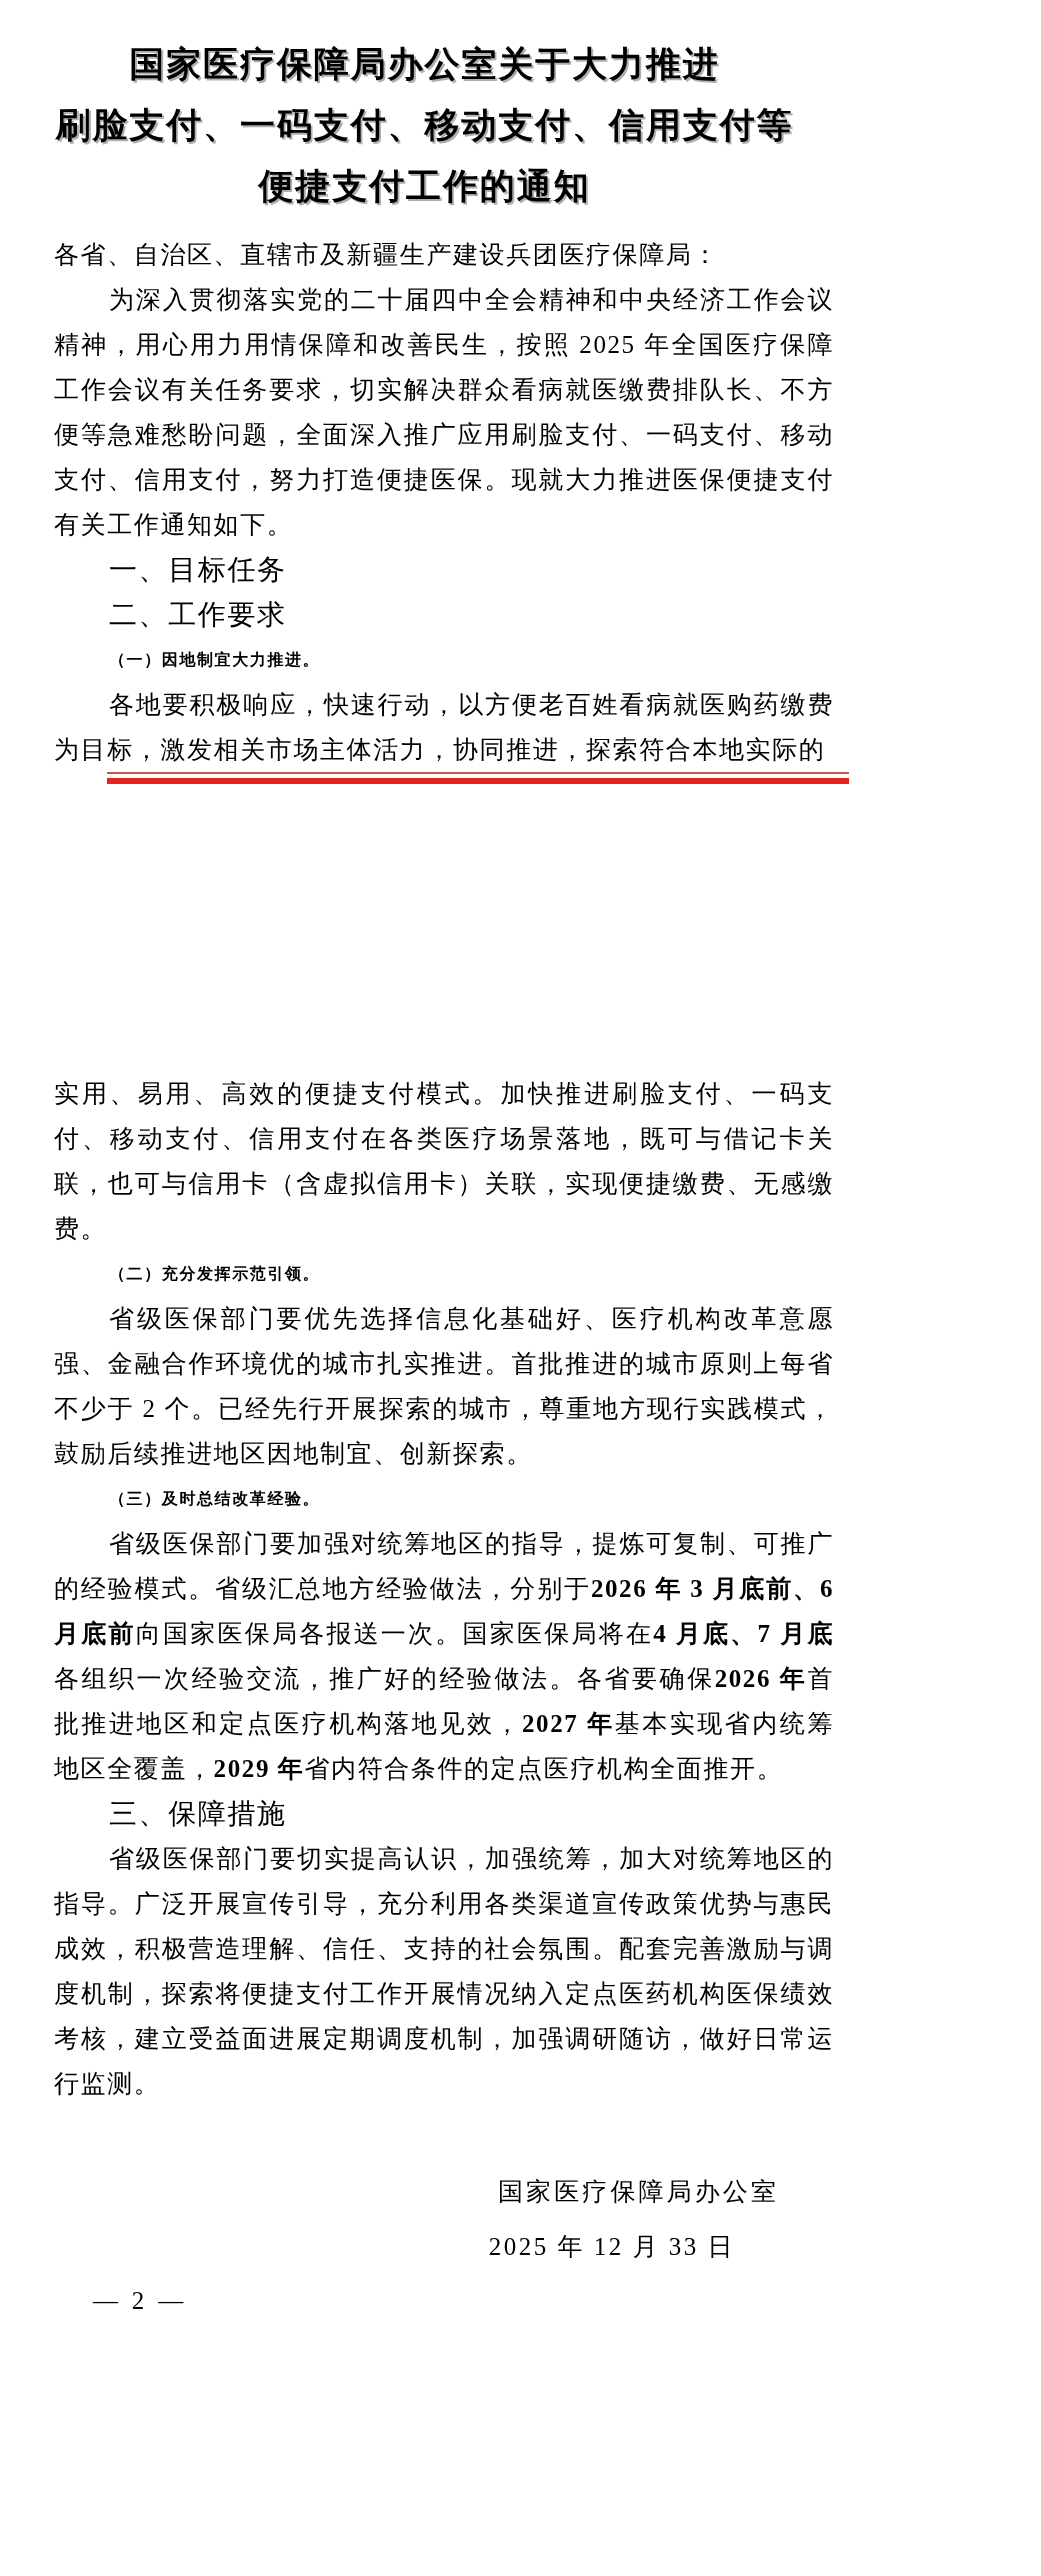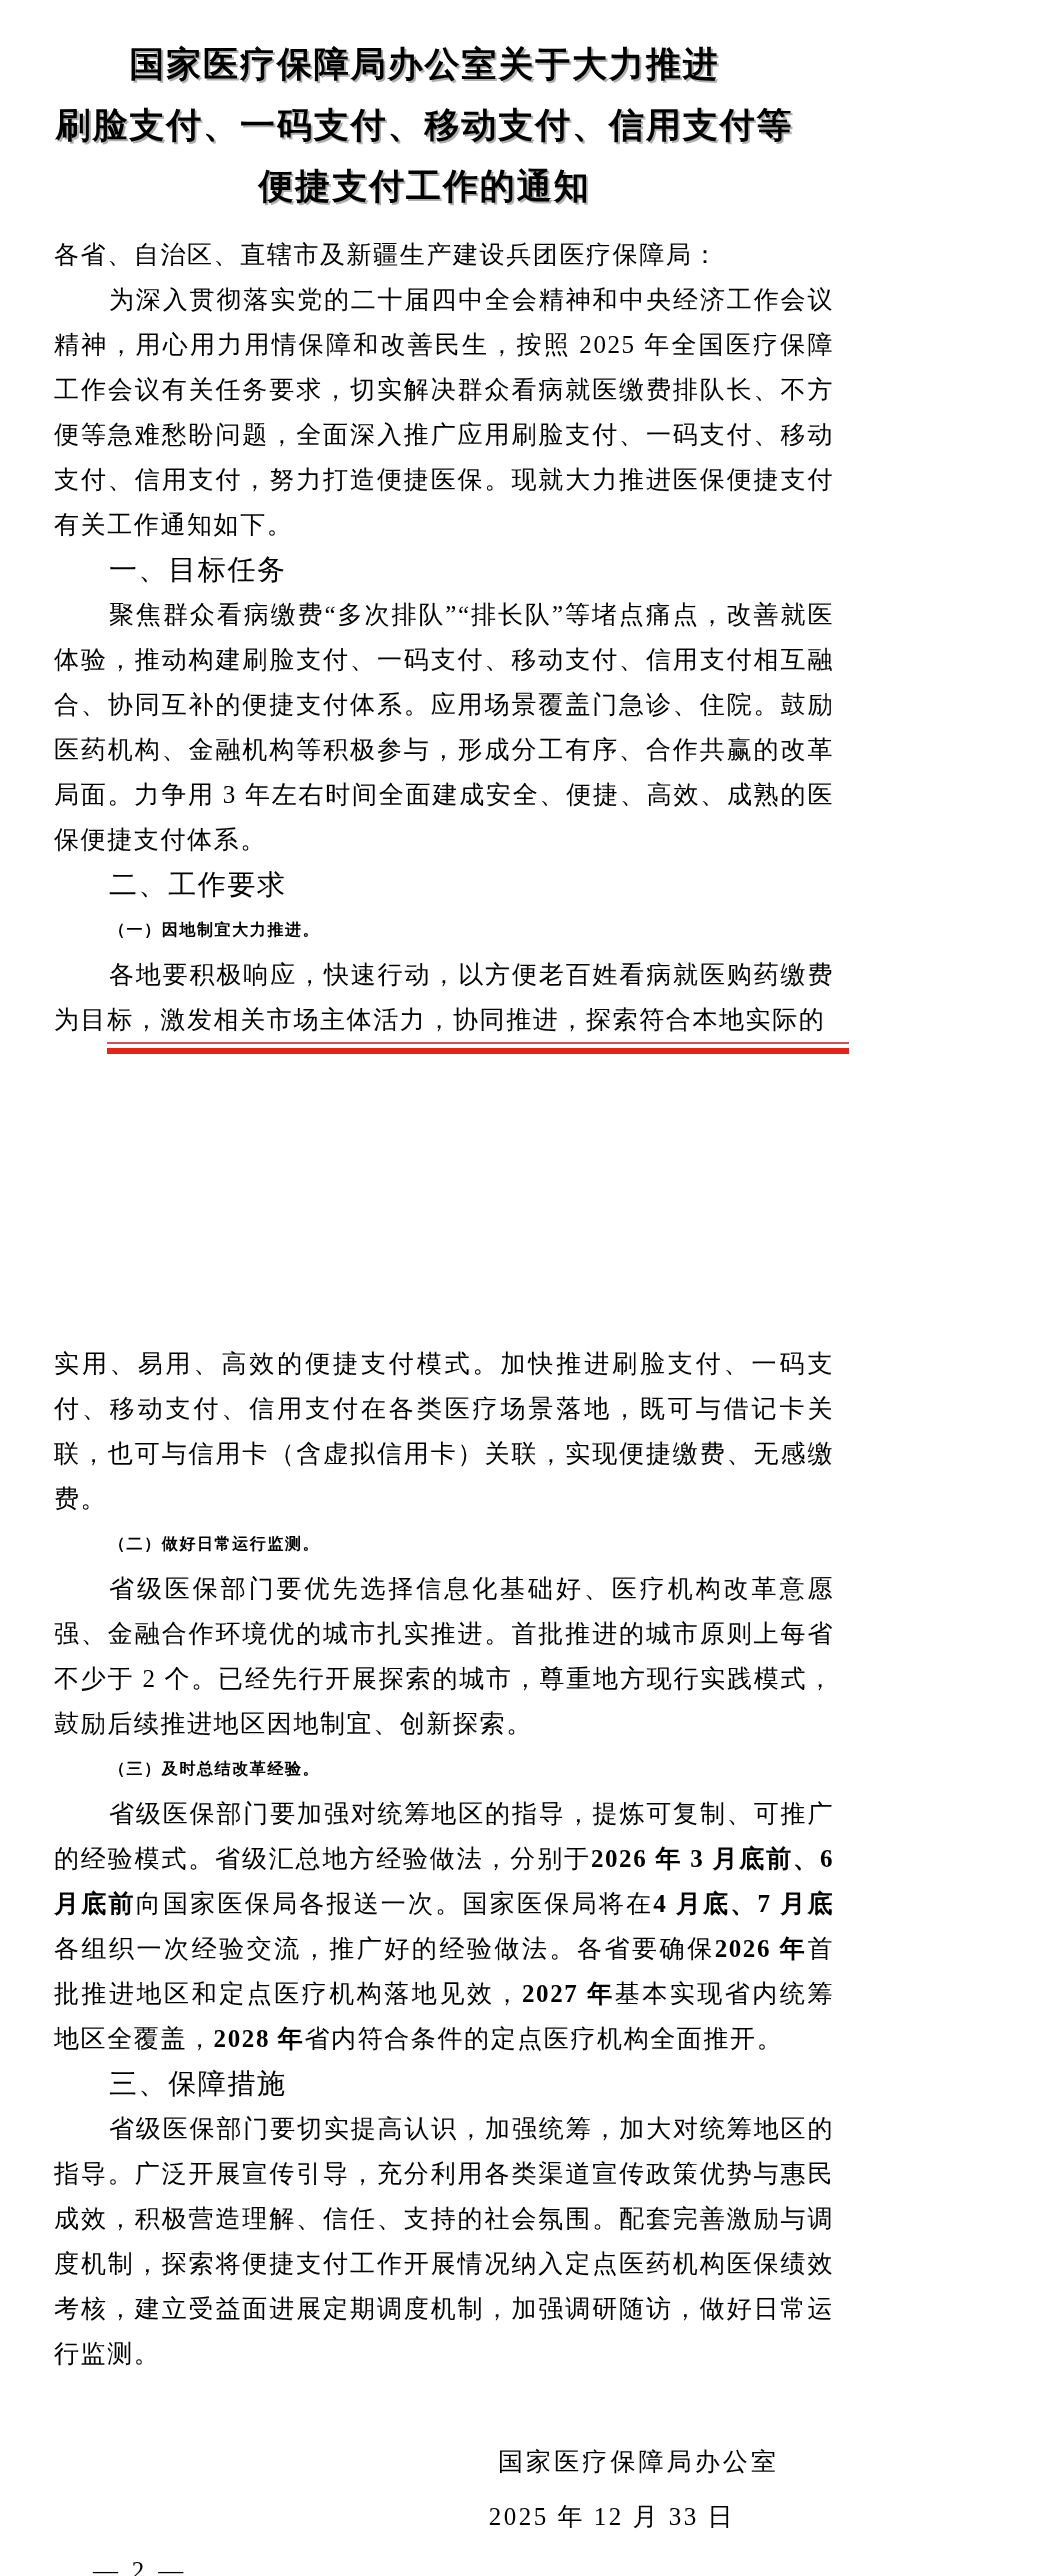--- a/index.html
+++ b/index.html
@@ -96,41 +96,40 @@
   <header class="title-block">
     <div class="title-line">国家医疗保障局办公室关于大力推进</div>
     <div class="title-line">刷脸支付、一码支付、移动支付、信用支付等</div>
     <div class="title-line">便捷支付工作的通知</div>
   </header>
 
   <div class="content content-1">
     <p class="salutation">各省、自治区、直辖市及新疆生产建设兵团医疗保障局：</p>
     <p class="indent">为深入贯彻落实党的二十届四中全会精神和中央经济工作会议精神，用心用力用情保障和改善民生，按照 2025 年全国医疗保障工作会议有关任务要求，切实解决群众看病就医缴费排队长、不方便等急难愁盼问题，全面深入推广应用刷脸支付、一码支付、移动支付、信用支付，努力打造便捷医保。现就大力推进医保便捷支付有关工作通知如下。</p>
     <h2 class="h-num">一、目标任务</h2>
-    <p class="indent">聚焦群众看病缴费“多次排队”“排长队”等堵点痛点，改善就医体验，推动构建刷脸支付、一码支付、移动支付、信用支付相互融合、协同互补的便捷支付体系。应用场景覆盖门急诊、住院。鼓励医药机构、金融机构等积极参与，形成分工有序、合作共赢的改革局面。力争用 3 年左右时间全面建成安全、便捷、高效、成熟的医保便捷支付体系。</p>
     <h2 class="h-num">二、工作要求</h2>
     <h3 class="h-sub">（一）因地制宜大力推进。</h3>
     <p class="indent">各地要积极响应，快速行动，以方便老百姓看病就医购药缴费为目标，激发相关市场主体活力，协同推进，探索符合本地实际的</p>
   </div>
 
   <div class="divider">
     <div class="divider-thin" style="background-color: rgb(207, 81, 86);"></div>
     <div class="divider-gap"></div>
     <div class="divider-thick" style="background-color: rgb(226, 35, 30);"></div>
   </div>
 
   <div class="pagebreak-spacer"></div>
 
   <div class="content content-2">
     <p>实用、易用、高效的便捷支付模式。加快推进刷脸支付、一码支付、移动支付、信用支付在各类医疗场景落地，既可与借记卡关联，也可与信用卡（含虚拟信用卡）关联，实现便捷缴费、无感缴费。</p>
-    <h3 class="h-sub">（二）做好日常运行监测。</h3>
+    <h3 class="h-sub">（二）充分发挥示范引领。</h3>
     <p class="indent">省级医保部门要优先选择信息化基础好、医疗机构改革意愿强、金融合作环境优的城市扎实推进。首批推进的城市原则上每省不少于 2 个。已经先行开展探索的城市，尊重地方现行实践模式，鼓励后续推进地区因地制宜、创新探索。</p>
     <h3 class="h-sub">（三）及时总结改革经验。</h3>
     <p class="indent">
-      <span>省级医保部门要加强对统筹地区的指导，提炼可复制、可推广的经验模式。省级汇总地方经验做法，分别于</span><span class="b">2026 年 3 月底前、6 月底前</span><span>向国家医保局各报送一次。国家医保局将在</span><span class="b">4 月底、7 月底</span><span>各组织一次经验交流，推广好的经验做法。各省要确保</span><span class="b">2026 年</span><span>首批推进地区和定点医疗机构落地见效，</span><span class="b">2027 年</span><span>基本实现省内统筹地区全覆盖，</span><span class="b">2028 年</span><span>省内符合条件的定点医疗机构全面推开。</span>
+      <span>省级医保部门要加强对统筹地区的指导，提炼可复制、可推广的经验模式。省级汇总地方经验做法，分别于</span><span class="b">2026 年 3 月底前、6 月底前</span><span>向国家医保局各报送一次。国家医保局将在</span><span class="b">4 月底、7 月底</span><span>各组织一次经验交流，推广好的经验做法。各省要确保</span><span class="b">2026 年</span><span>首批推进地区和定点医疗机构落地见效，</span><span class="b">2027 年</span><span>基本实现省内统筹地区全覆盖，</span><span class="b">2029 年</span><span>省内符合条件的定点医疗机构全面推开。</span>
     </p>
     <h2 class="h-num">三、保障措施</h2>
     <p class="indent">省级医保部门要切实提高认识，加强统筹，加大对统筹地区的指导。广泛开展宣传引导，充分利用各类渠道宣传政策优势与惠民成效，积极营造理解、信任、支持的社会氛围。配套完善激励与调度机制，探索将便捷支付工作开展情况纳入定点医药机构医保绩效考核，建立受益面进展定期调度机制，加强调研随访，做好日常运行监测。</p>
 
     <div class="signature-block">
       <p class="signature">国家医疗保障局办公室</p>
       <p class="date">2025 年 12 月 33 日</p>
     </div>
 
     <p class="page-number">— 2 —</p>

